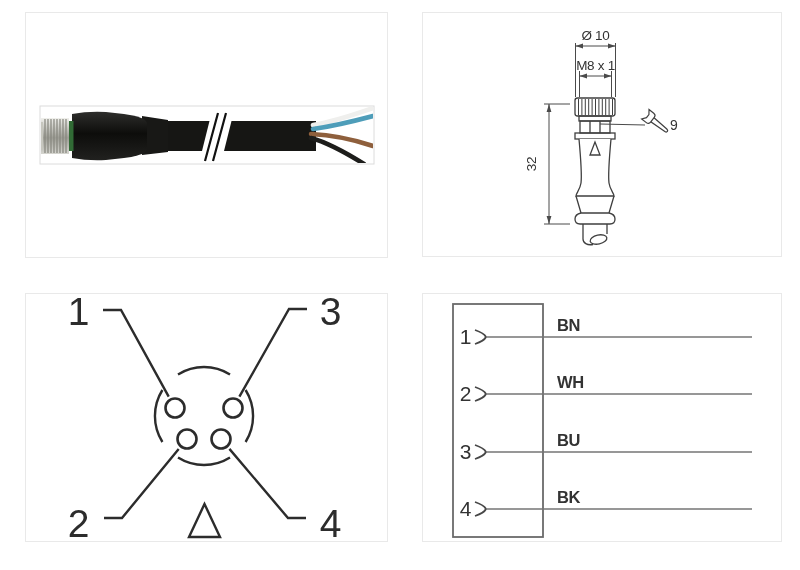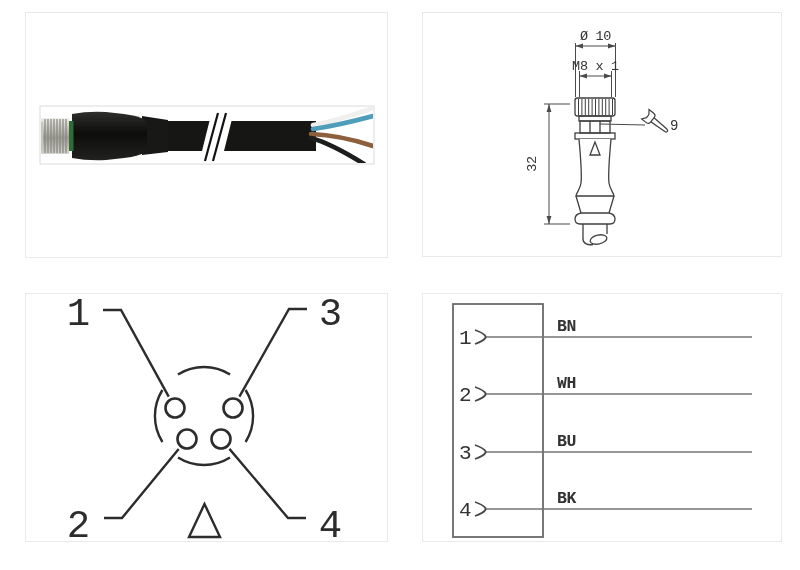--- a/index.html
+++ b/index.html
@@ -1,19 +1,19 @@
 <!DOCTYPE html>
 <html><head>
 <meta charset="utf-8">
 <style>
   * { margin:0; padding:0; box-sizing:border-box; }
   html,body { width:800px; height:570px; background:#ffffff; overflow:hidden;
               font-family:"Liberation Sans", sans-serif; }
   .canvas { position:relative; width:800px; height:570px; background:#fff; }
-  .panel { position:absolute; background:#fff; border:1px solid #e9e9e9;font-family:Liberation Mono, monospace; }
+  .panel { position:absolute; background:#fff; border:1px solid #e9e9e9; }
   .panel svg { display:block; width:100%; height:100%; }
   #panel-photo   { left:25px;  top:12px;  width:363px; height:246px; }
   #panel-drawing { left:422px; top:12px;  width:360px; height:245px; }
   #panel-pinout  { left:25px;  top:293px; width:363px; height:249px; }
   #panel-wiring  { left:422px; top:293px; width:360px; height:249px; }
 
   text { fill:#2f2f2f; }
   .t-mid { text-anchor:middle; }
   .t-end { text-anchor:end; }
   .dim-text  { font-size:13.5px; fill:#333; letter-spacing:-0.3px; }

